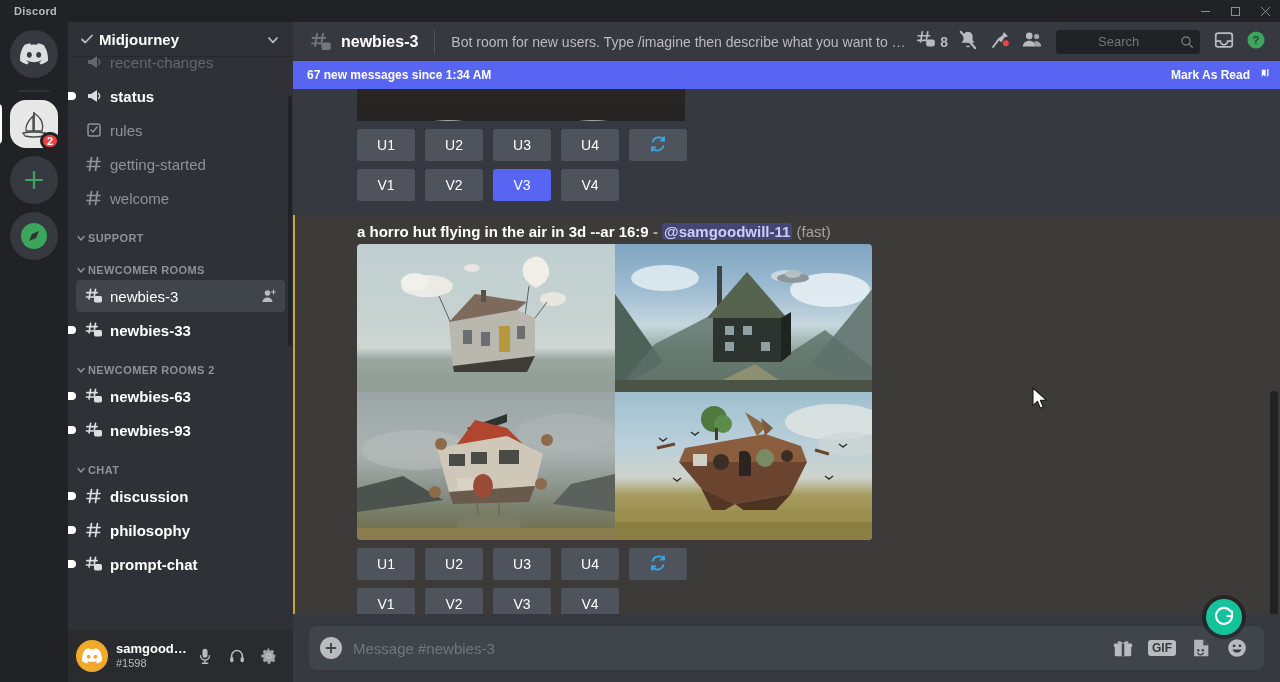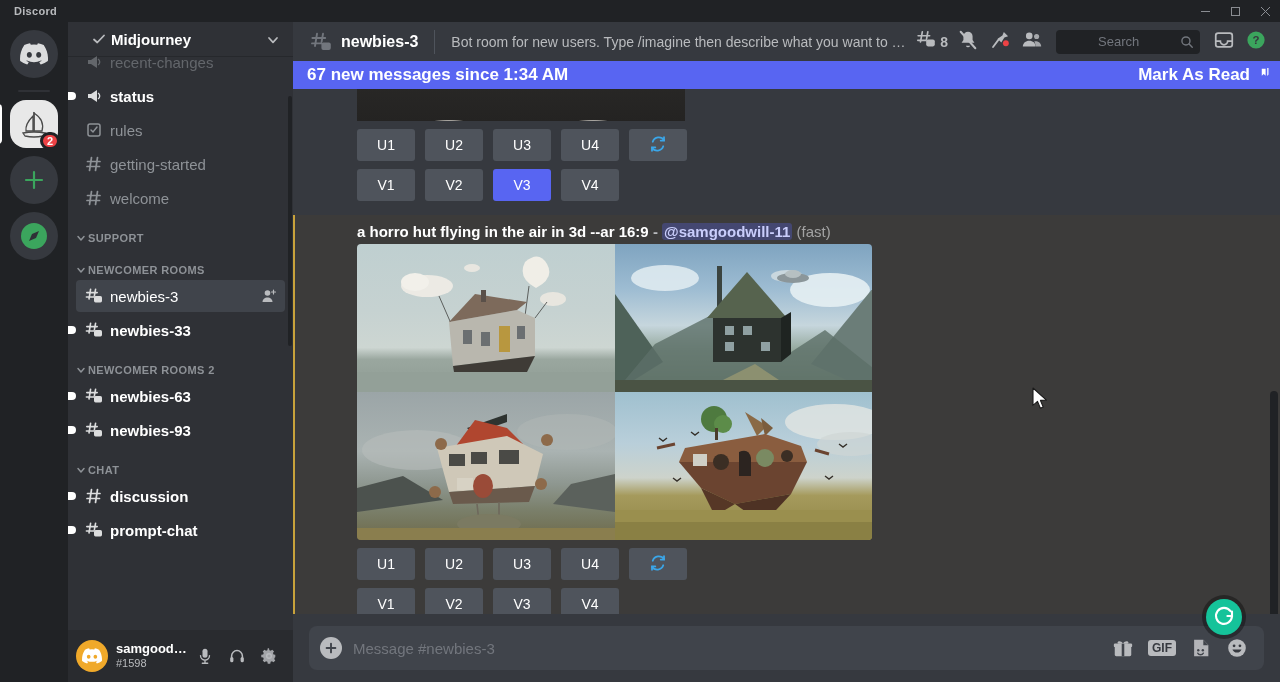--- a/index.html
+++ b/index.html
@@ -54,21 +54,21 @@
     padding:0 4px;
   }
 
   
   #sidebar{
     position:absolute; left:68px; top:22px; width:225px; height:660px;
     background:#2f3136; display:flex; flex-direction:column;
   }
   #guild-header{
     height:34px; flex:0 0 34px; display:flex; align-items:center;
-    padding:0 14px 0 24px; box-shadow:0 1px 0 rgba(4,4,5,.2);
+    padding:0 14px 0 12px; box-shadow:0 1px 0 rgba(4,4,5,.2);
     cursor:pointer;
   }
   #guild-header .verified{
     width:14px; height:14px; margin-right:5px; color:#b9bbbe; flex:0 0 14px;
   }
   #guild-header .gname{
     font-size:15px; font-weight:bold; color:#fff; flex:1;
     overflow:hidden; white-space:nowrap; text-overflow:ellipsis;
   }
   #guild-header .chev{ color:#b9bbbe; width:12px; height:12px; }
@@ -147,21 +147,21 @@
     width:144px; height:24px; background:#202225; border-radius:4px;
     display:flex; align-items:center; padding:0 6px; margin:0 8px; cursor:text;
   }
   #search-box .stext{ flex:1; font-size:13px; color:#72767d;margin-left:36px; }
   #search-box .sicon{ width:14px; height:14px; color:#72767d; }
 
   
   #newbar{
     position:absolute; left:293px; top:61px; width:987px; height:28px;
     background:#5865f2; display:flex; align-items:center; padding:0 10px 0 14px;
-    font-size:17px; font-weight:600; color:#fff; z-index:4;
+    font-size:12px; font-weight:600; color:#fff; z-index:4;
   }
   #newbar .left{ flex:1; }
   #newbar .right{ display:flex; align-items:center; gap:6px; cursor:pointer; }
   #newbar .right svg{ width:14px; height:14px; }
 
   
   #msgs{
     flex:1; position:relative; overflow:hidden; background:#36393f;
   }
   .msg{ position:relative; padding:0 16px 0 64px; }
@@ -471,20 +471,29 @@
       <span>CHAT</span>
     </div>
     <div class="ch unread">
       <span class="unread-dot"></span>
       <span class="chicon">
         <svg width="20" height="20" viewBox="0 0 20 20">
             <path d="M7.5 3.5 L5.5 16.5 M13.5 3.5 L11.5 16.5 M3.5 7.5 H16 M3 12.5 H15.5" stroke="currentColor" stroke-width="1.7" stroke-linecap="round"></path>
           </svg>
       </span>
       <span class="chname">discussion</span>
+    </div>
+    <div class="ch unread">
+      <span class="unread-dot"></span>
+      <span class="chicon">
+        <svg width="20" height="20" viewBox="0 0 20 20">
+            <path d="M7.5 3.5 L5.5 16.5 M13.5 3.5 L11.5 16.5 M3.5 7.5 H16 M3 12.5 H15.5" stroke="currentColor" stroke-width="1.7" stroke-linecap="round"></path>
+          </svg>
+      </span>
+      <span class="chname">philosophy</span>
     </div>
     <div class="ch unread">
       <span class="unread-dot"></span>
       <span class="chicon">
         <svg width="20" height="20" viewBox="0 0 20 20">
             <path d="M6.6 3.2 L5 13 M11.6 3.2 L10.4 9.6 M2.8 6.6 H13.2 M2.4 11 H10" stroke="currentColor" stroke-width="1.6" stroke-linecap="round"></path>
             <rect x="10" y="10" width="8" height="6.4" rx="1.6" fill="currentColor"></rect>
           </svg>
       </span>
       <span class="chname">prompt-chat</span>

